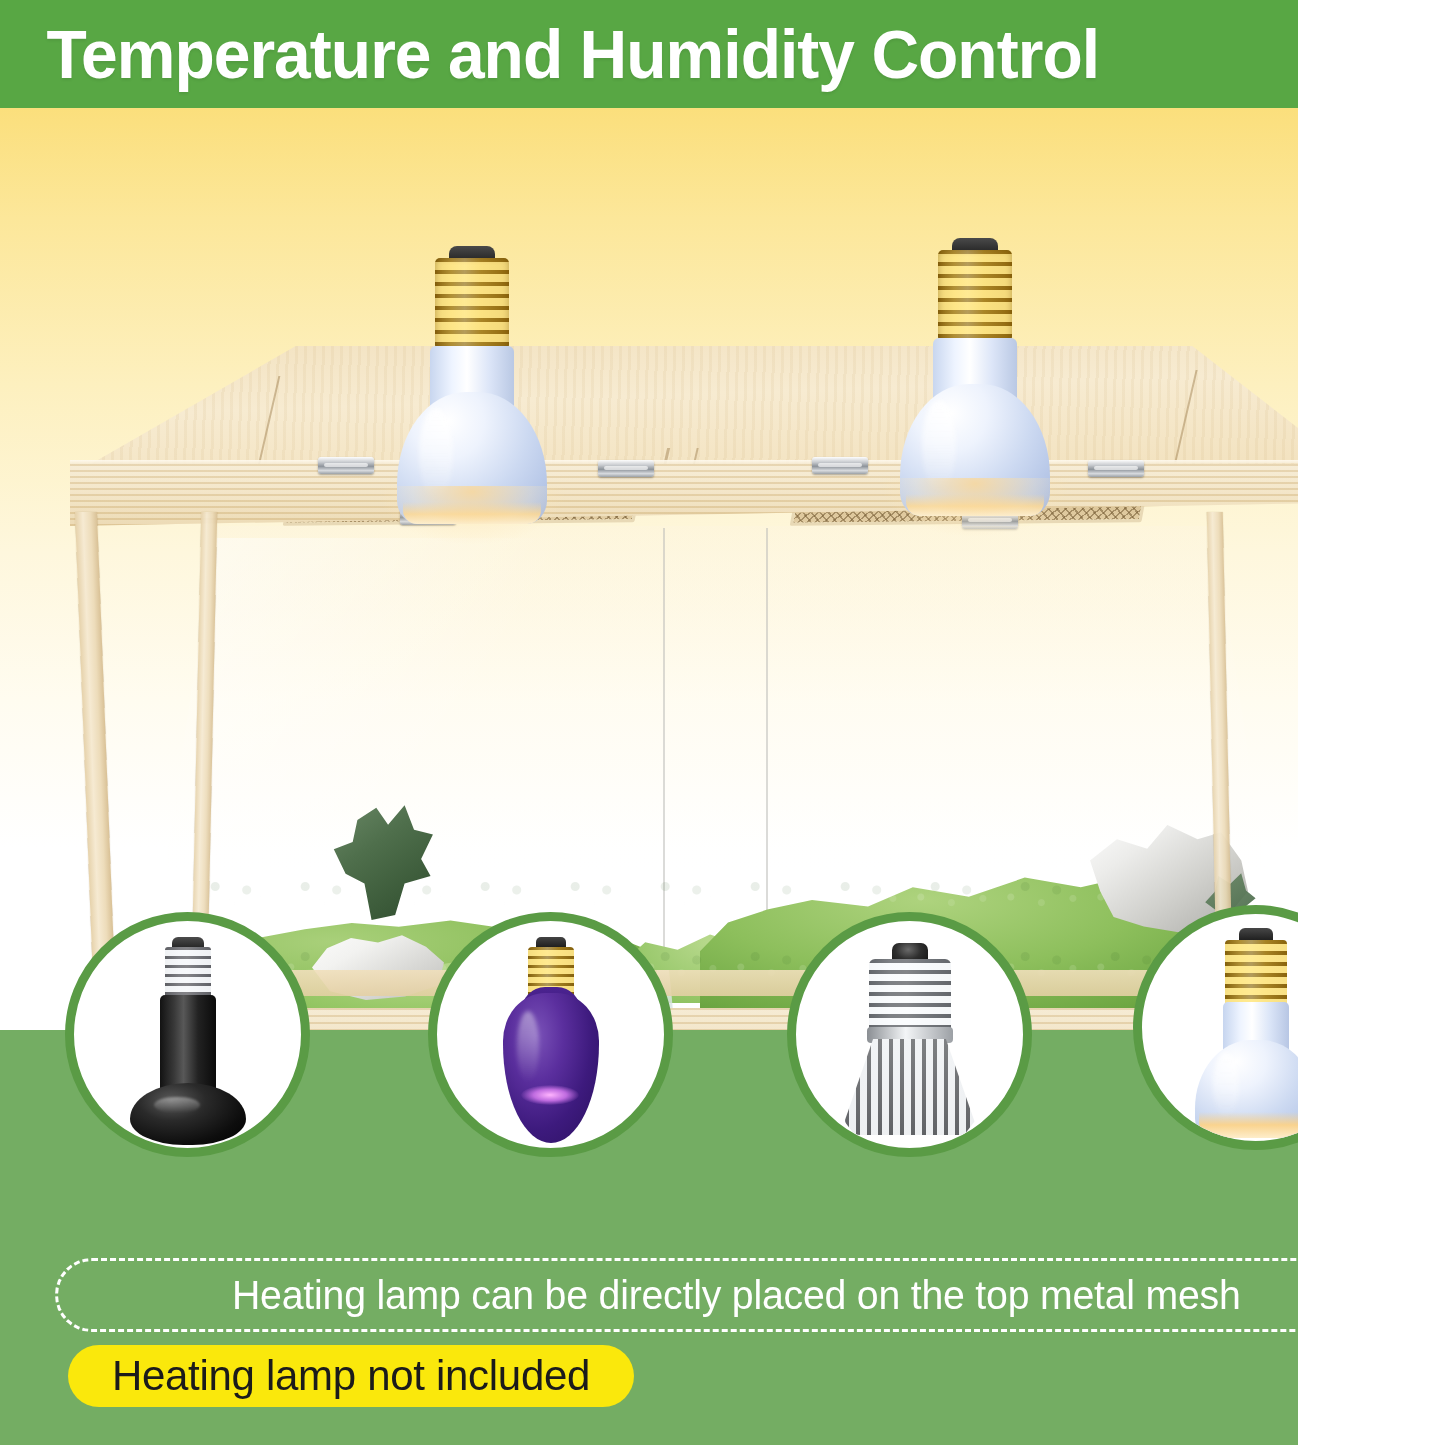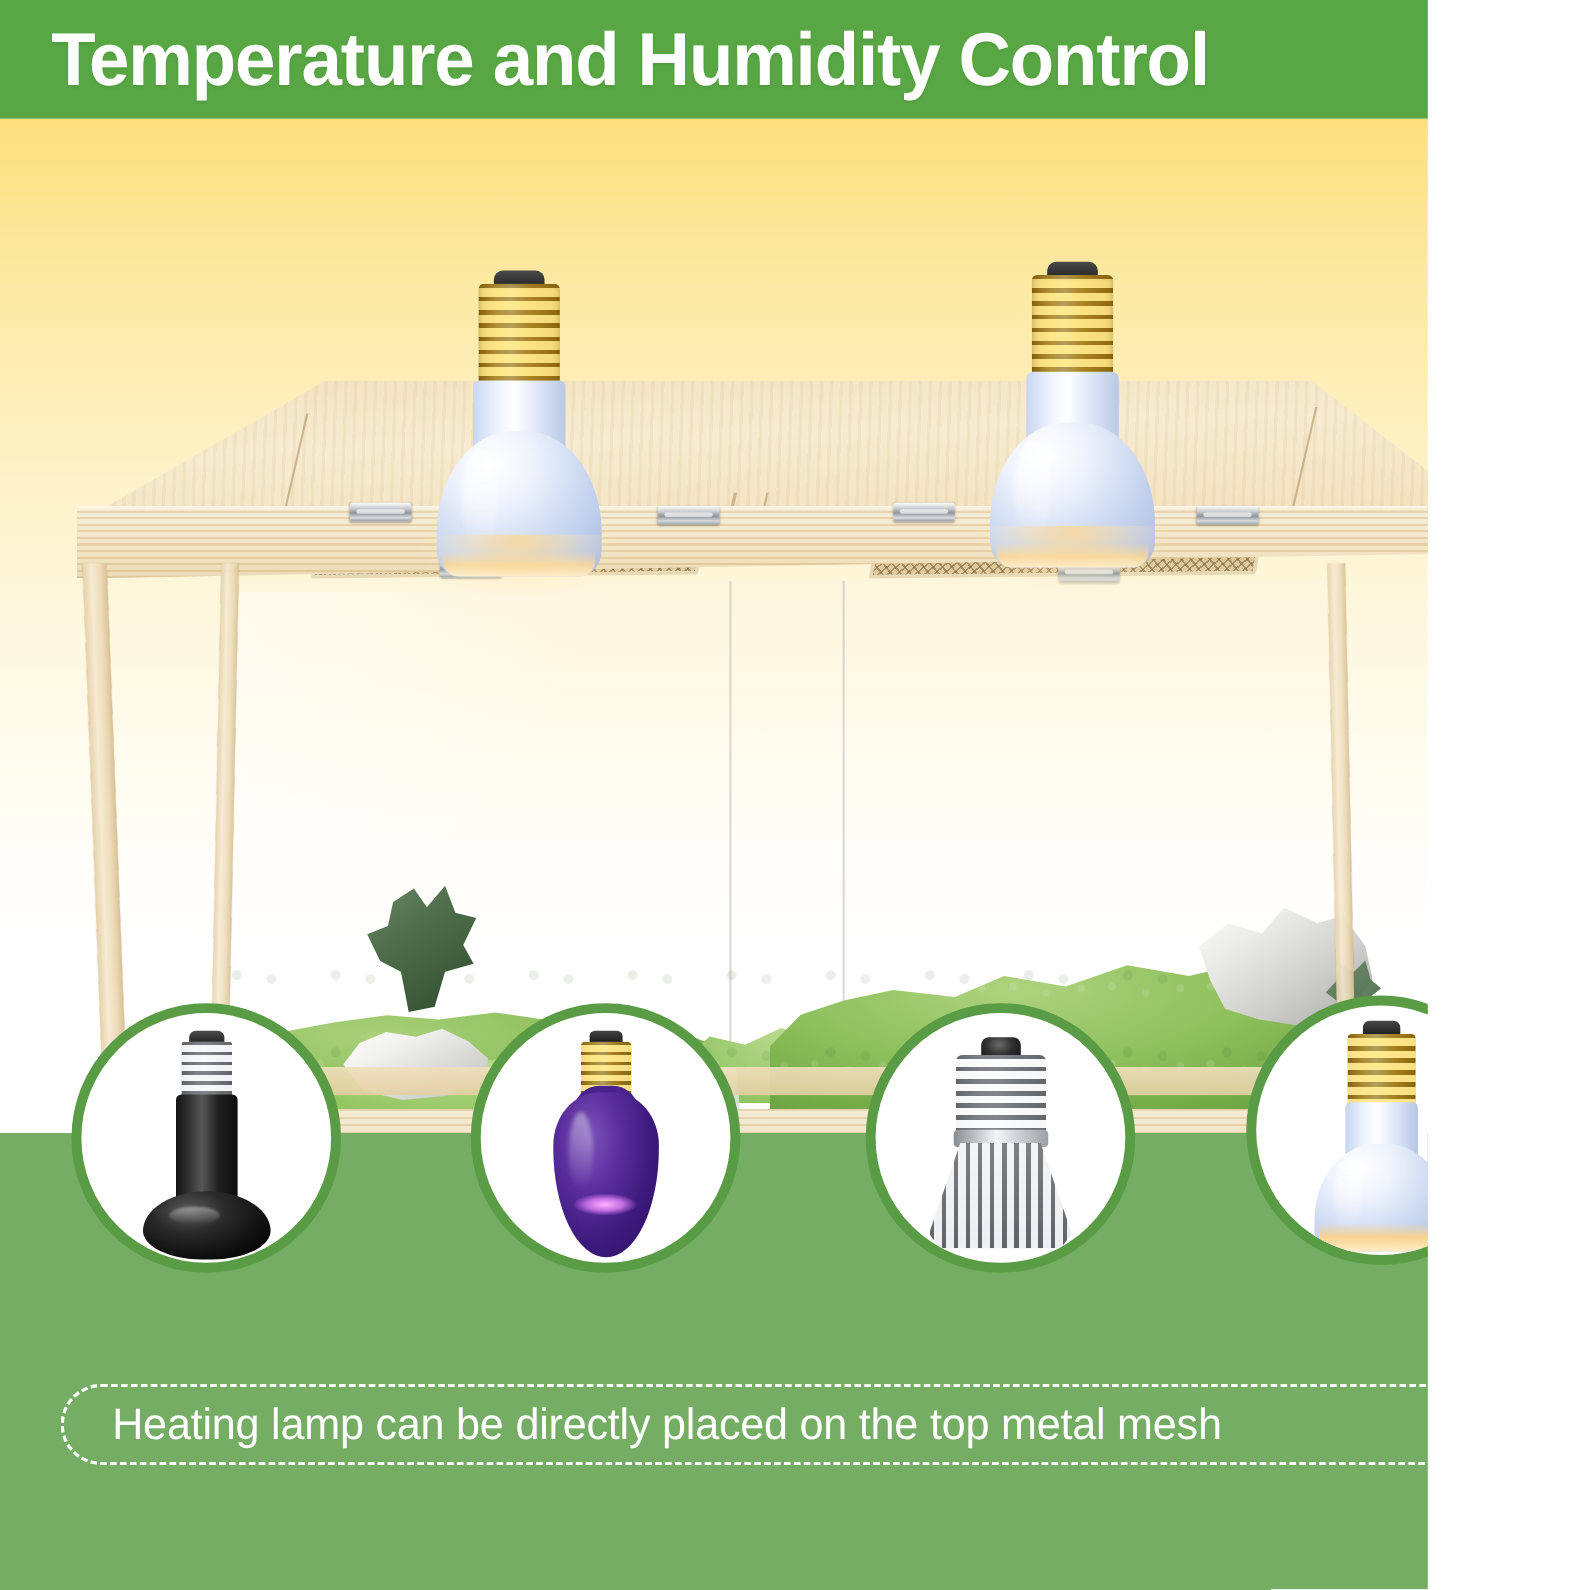--- a/index.html
+++ b/index.html
@@ -411,21 +411,21 @@
     box-sizing:border-box;
     display:flex;align-items:center;
     color:#ffffff;
     font-family:"Liberation Sans",sans-serif;
     font-size:40px;
     letter-spacing:-0.2px;
     padding-left:44px;
     white-space:nowrap;
   }
   #caption-1{left:55px;top:1188px;width:1340px;height:74px;}
-  #caption-2{left:55px;top:1258px;width:1340px;height:74px;}
+  #caption-2{left:55px;top:1258px;width:1340px;height:74px;justify-content:center;}
   .caption span{transform:scaleX(0.98);transform-origin:left center;display:inline-block;}
 
   .badge{
     position:absolute;left:68px;top:1345px;width:566px;height:62px;
     background:#fae80c;border-radius:32px;
     display:flex;align-items:center;justify-content:center;
     color:#1b1b1b;
     font-family:"Liberation Sans",sans-serif;
     font-size:42px;
     letter-spacing:-0.3px;
@@ -550,14 +550,17 @@
         <div class="gloss"></div>
       </div>
     </div>
 
   </div>
 
   <div class="caption" id="caption-2">
     <span>Heating lamp can be directly placed on the top metal mesh</span>
   </div>
 
+  <div class="badge">
+    <span>Heating lamp not included</span>
+  </div>
 
 </div>
 
 </body></html>

